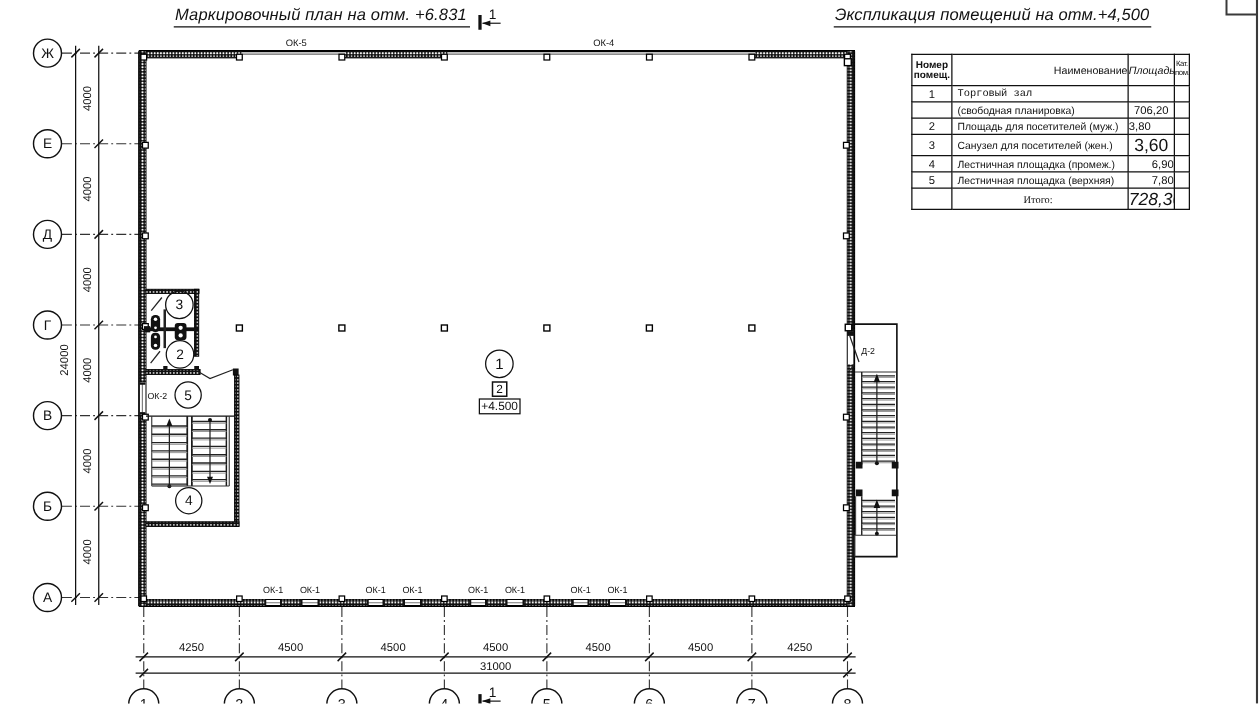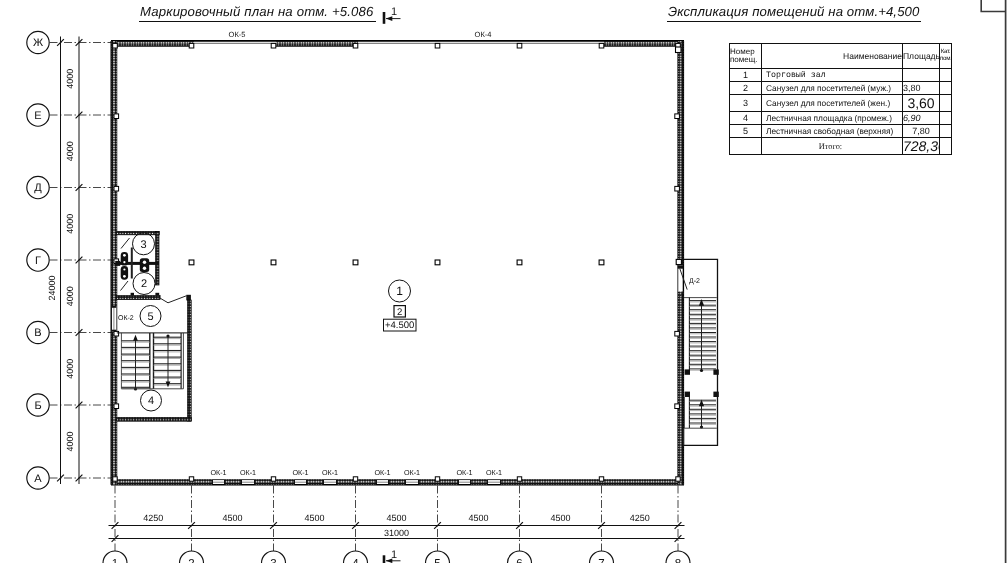--- a/index.html
+++ b/index.html
@@ -2,67 +2,73 @@
 <html><head><meta charset="utf-8">
 <style>
 html,body{margin:0;padding:0;background:#fff;}
 body{width:1007px;height:563px;overflow:hidden;position:relative;
  font-family:"Liberation Sans",sans-serif;-webkit-font-smoothing:antialiased;text-rendering:geometricPrecision;transform:translateZ(0);will-change:transform;}
 .t{position:absolute;font-style:italic;color:#111;white-space:nowrap;opacity:0.999;}
 table{border-collapse:collapse;table-layout:fixed;opacity:0.999;}
 td{padding:0;overflow:hidden;white-space:nowrap;color:#111;}
 </style></head><body>
 
-<div class="t" style="left:139px;top:4px;font-size:13.2px;letter-spacing:0.15px;border-bottom:1.3px solid #111;padding:0 2px 2px 1px;">Маркировочный план на отм. +5.086</div>
+<div class="t" style="left:139px;top:4px;font-size:13.2px;letter-spacing:0.15px;border-bottom:1.3px solid #111;padding:0 2px 2px 1px;">Маркировочный план на отм. +6.831</div>
 
 <div class="t" style="left:667px;top:4px;font-size:13.2px;letter-spacing:0.1px;border-bottom:1.3px solid #111;padding:0 2px 2px 1px;">Экспликация помещений на отм.+4,500</div>
 
 <div style="position:absolute;left:729px;top:43px;">
 <table style="width:222px;border:1.6px solid #111;">
 <colgroup>
         <col style="width:32px">
         <col style="width:141px">
         <col style="width:37px">
         <col style="width:12px">
       </colgroup>
 <tbody>
         <tr style="height:25px;">
-          <td style="border:1.2px solid #111;border-bottom:1.6px solid #111;font-size:8px;line-height:8.5px;white-space:normal;">Номер помещ.</td>
+          <td style="border:1.2px solid #111;border-bottom:1.6px solid #111;font-size:8px;line-height:8.5px;text-align:center;white-space:normal;font-weight:bold;">Номер помещ.</td>
           <td style="border:1.2px solid #111;border-bottom:1.6px solid #111;font-size:8.5px;text-align:right;">Наименование</td>
-          <td style="border:1.2px solid #111;border-bottom:1.6px solid #111;font-size:8.5px;text-align:center;">Площадь</td>
+          <td style="border:1.2px solid #111;border-bottom:1.6px solid #111;font-size:8.5px;text-align:center;font-style:italic;">Площадь</td>
           <td style="border:1.2px solid #111;border-bottom:1.6px solid #111;font-size:6.2px;letter-spacing:-0.3px;line-height:6.8px;text-align:center;white-space:normal;">Кат. пом.</td>
         </tr>
 <tr style="height:13px;">
           <td style="border:1.2px solid #111;font-size:9px;text-align:center;">1</td>
           <td style="border:1.2px solid #111;font-size:8.3px;padding-left:4px;font-family:Liberation Mono, monospace;">Торговый зал</td>
           <td style="border:1.2px solid #111;font-size:9px;text-align:center;"></td>
           <td style="border:1.2px solid #111;"></td>
         </tr>
 <tr style="height:13px;">
+          <td style="border:1.2px solid #111;font-size:9px;text-align:center;"></td>
+          <td style="border:1.2px solid #111;font-size:8.3px;padding-left:4px;">(свободная планировка)</td>
+          <td style="border:1.2px solid #111;font-size:9px;text-align:center;">706,20</td>
+          <td style="border:1.2px solid #111;"></td>
+        </tr>
+<tr style="height:13px;">
           <td style="border:1.2px solid #111;font-size:9px;text-align:center;">2</td>
-          <td style="border:1.2px solid #111;font-size:8.3px;padding-left:4px;">Санузел для посетителей (муж.)</td>
+          <td style="border:1.2px solid #111;font-size:8.3px;padding-left:4px;">Площадь для посетителей (муж.)</td>
           <td style="border:1.2px solid #111;font-size:9px;text-align:left;">3,80</td>
           <td style="border:1.2px solid #111;"></td>
         </tr>
 <tr style="height:13px;">
           <td style="border:1.2px solid #111;font-size:9px;text-align:center;">3</td>
           <td style="border:1.2px solid #111;font-size:8.3px;padding-left:4px;margin-top:40px;">Санузел для посетителей (жен.)</td>
           <td style="border:1.2px solid #111;font-size:14px;text-align:center;">3,60</td>
           <td style="border:1.2px solid #111;"></td>
         </tr>
 <tr style="height:13px;">
           <td style="border:1.2px solid #111;font-size:9px;text-align:center;">4</td>
           <td style="border:1.2px solid #111;font-size:8.3px;padding-left:4px;">Лестничная площадка (промеж.)</td>
-          <td style="border:1.2px solid #111;font-size:9px;text-align:left;font-style:italic;">6,90</td>
+          <td style="border:1.2px solid #111;font-size:9px;text-align:right;">6,90</td>
           <td style="border:1.2px solid #111;"></td>
         </tr>
 <tr style="height:13px;">
           <td style="border:1.2px solid #111;font-size:9px;text-align:center;">5</td>
-          <td style="border:1.2px solid #111;font-size:8.3px;padding-left:4px;">Лестничная свободная (верхняя)</td>
-          <td style="border:1.2px solid #111;font-size:9px;text-align:center;margin-left:32px;">7,80</td>
+          <td style="border:1.2px solid #111;font-size:8.3px;padding-left:4px;">Лестничная площадка (верхняя)</td>
+          <td style="border:1.2px solid #111;font-size:9px;text-align:right;margin-left:32px;">7,80</td>
           <td style="border:1.2px solid #111;"></td>
         </tr>
 <tr style="height:12px;">
           <td style="border:1.2px solid #111;"></td>
           <td style="border:1.2px solid #111;font-size:8.3px;text-align:center;padding-right:3px;font-family:Liberation Serif, serif;">Итого:</td>
           <td style="border:1.2px solid #111;font-size:14px;text-align:center;font-style:italic;">728,30</td>
           <td style="border:1.2px solid #111;"></td>
         </tr>
 </tbody>
     </table>

